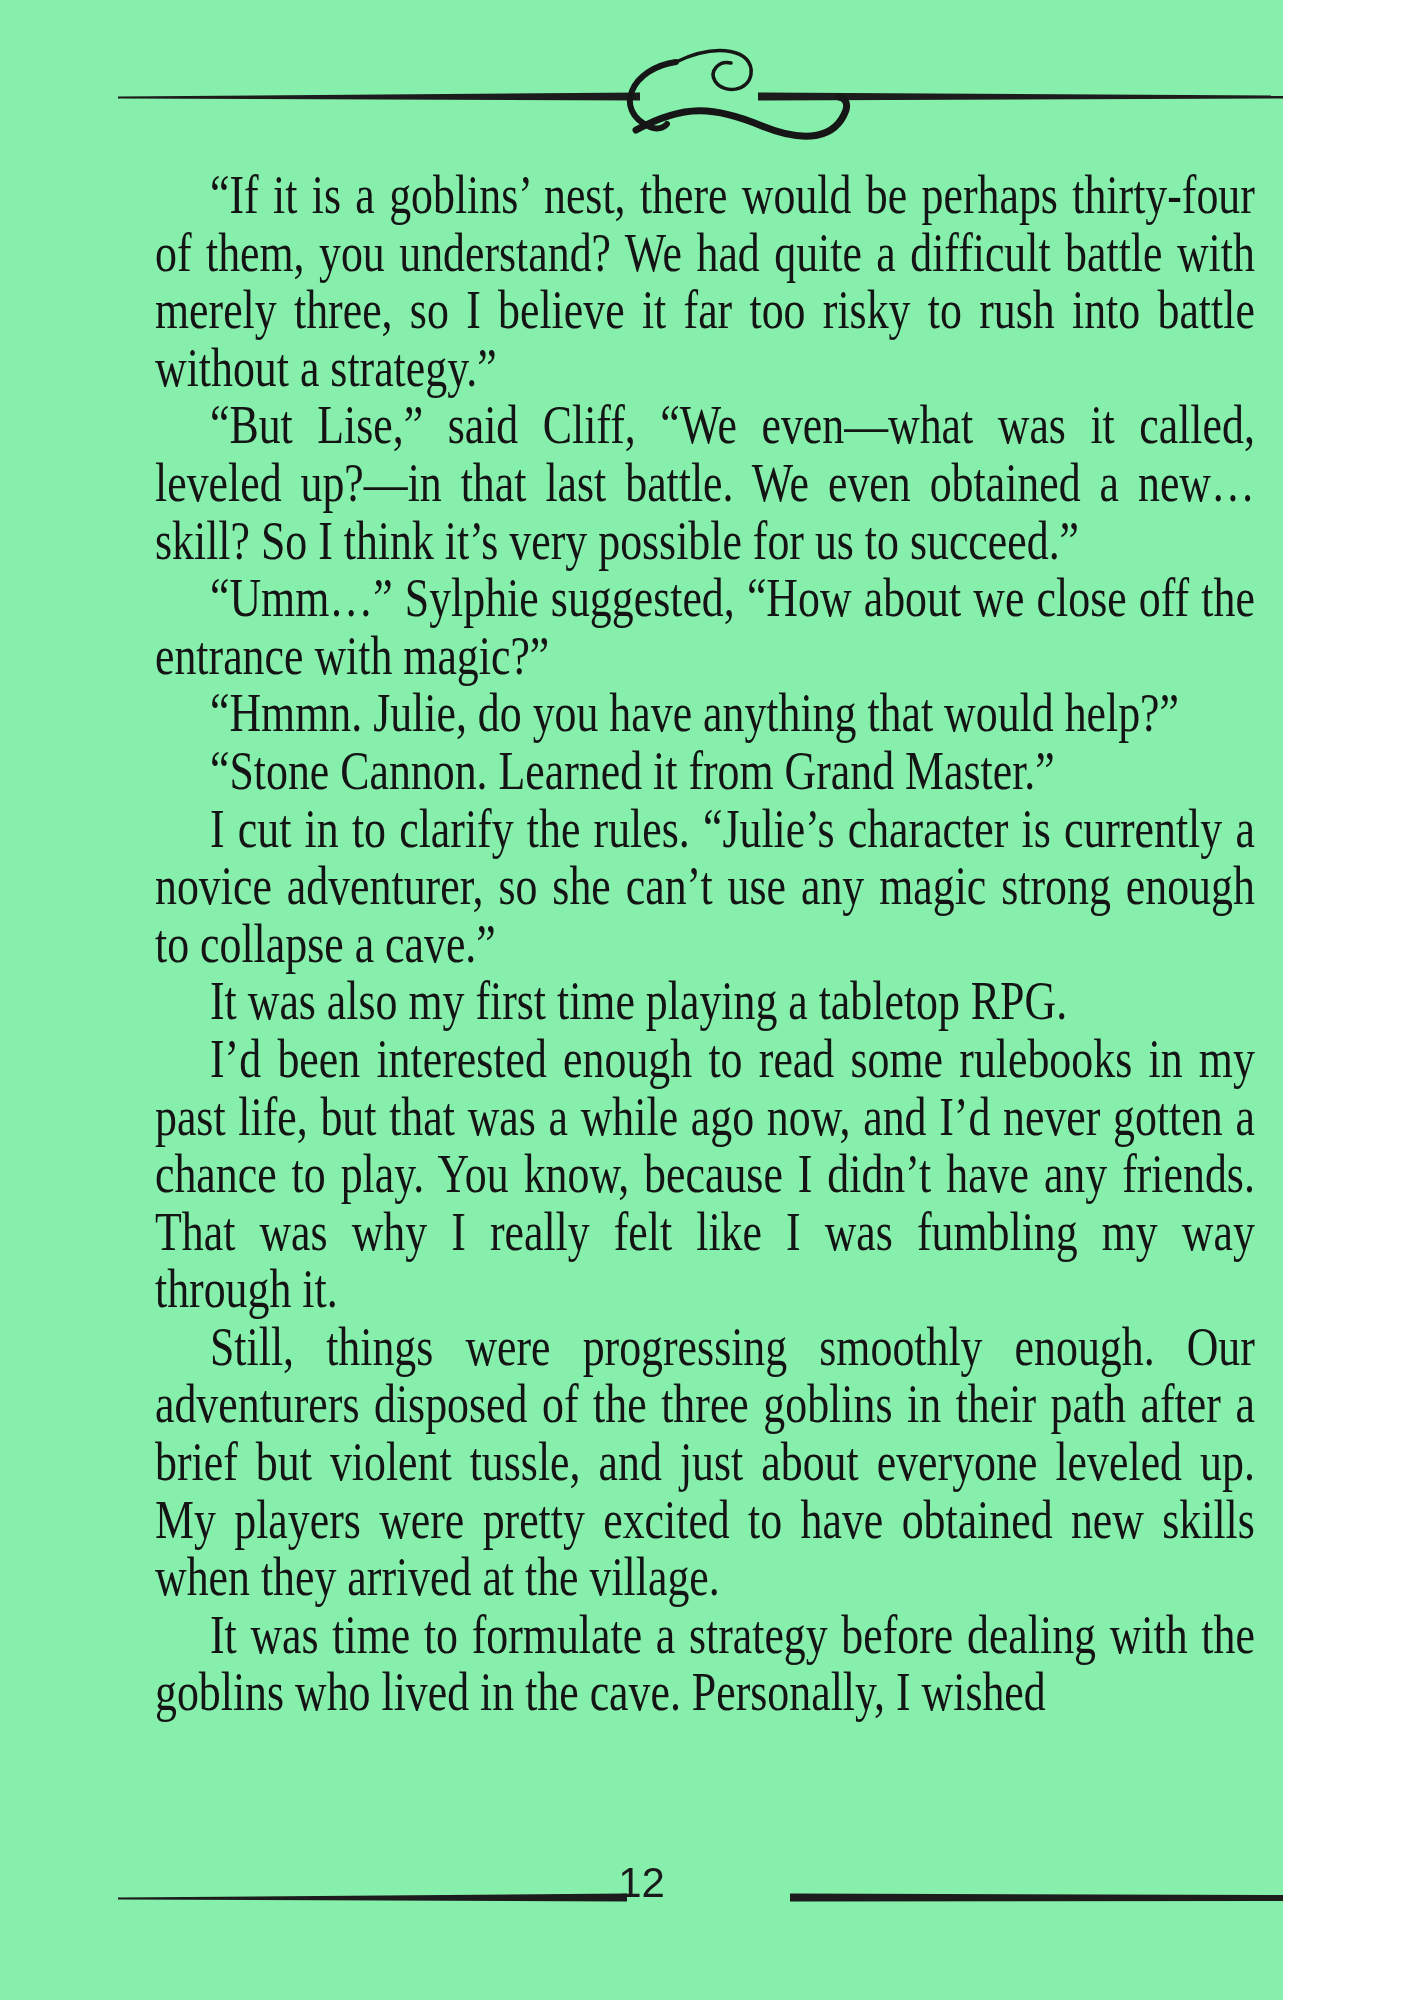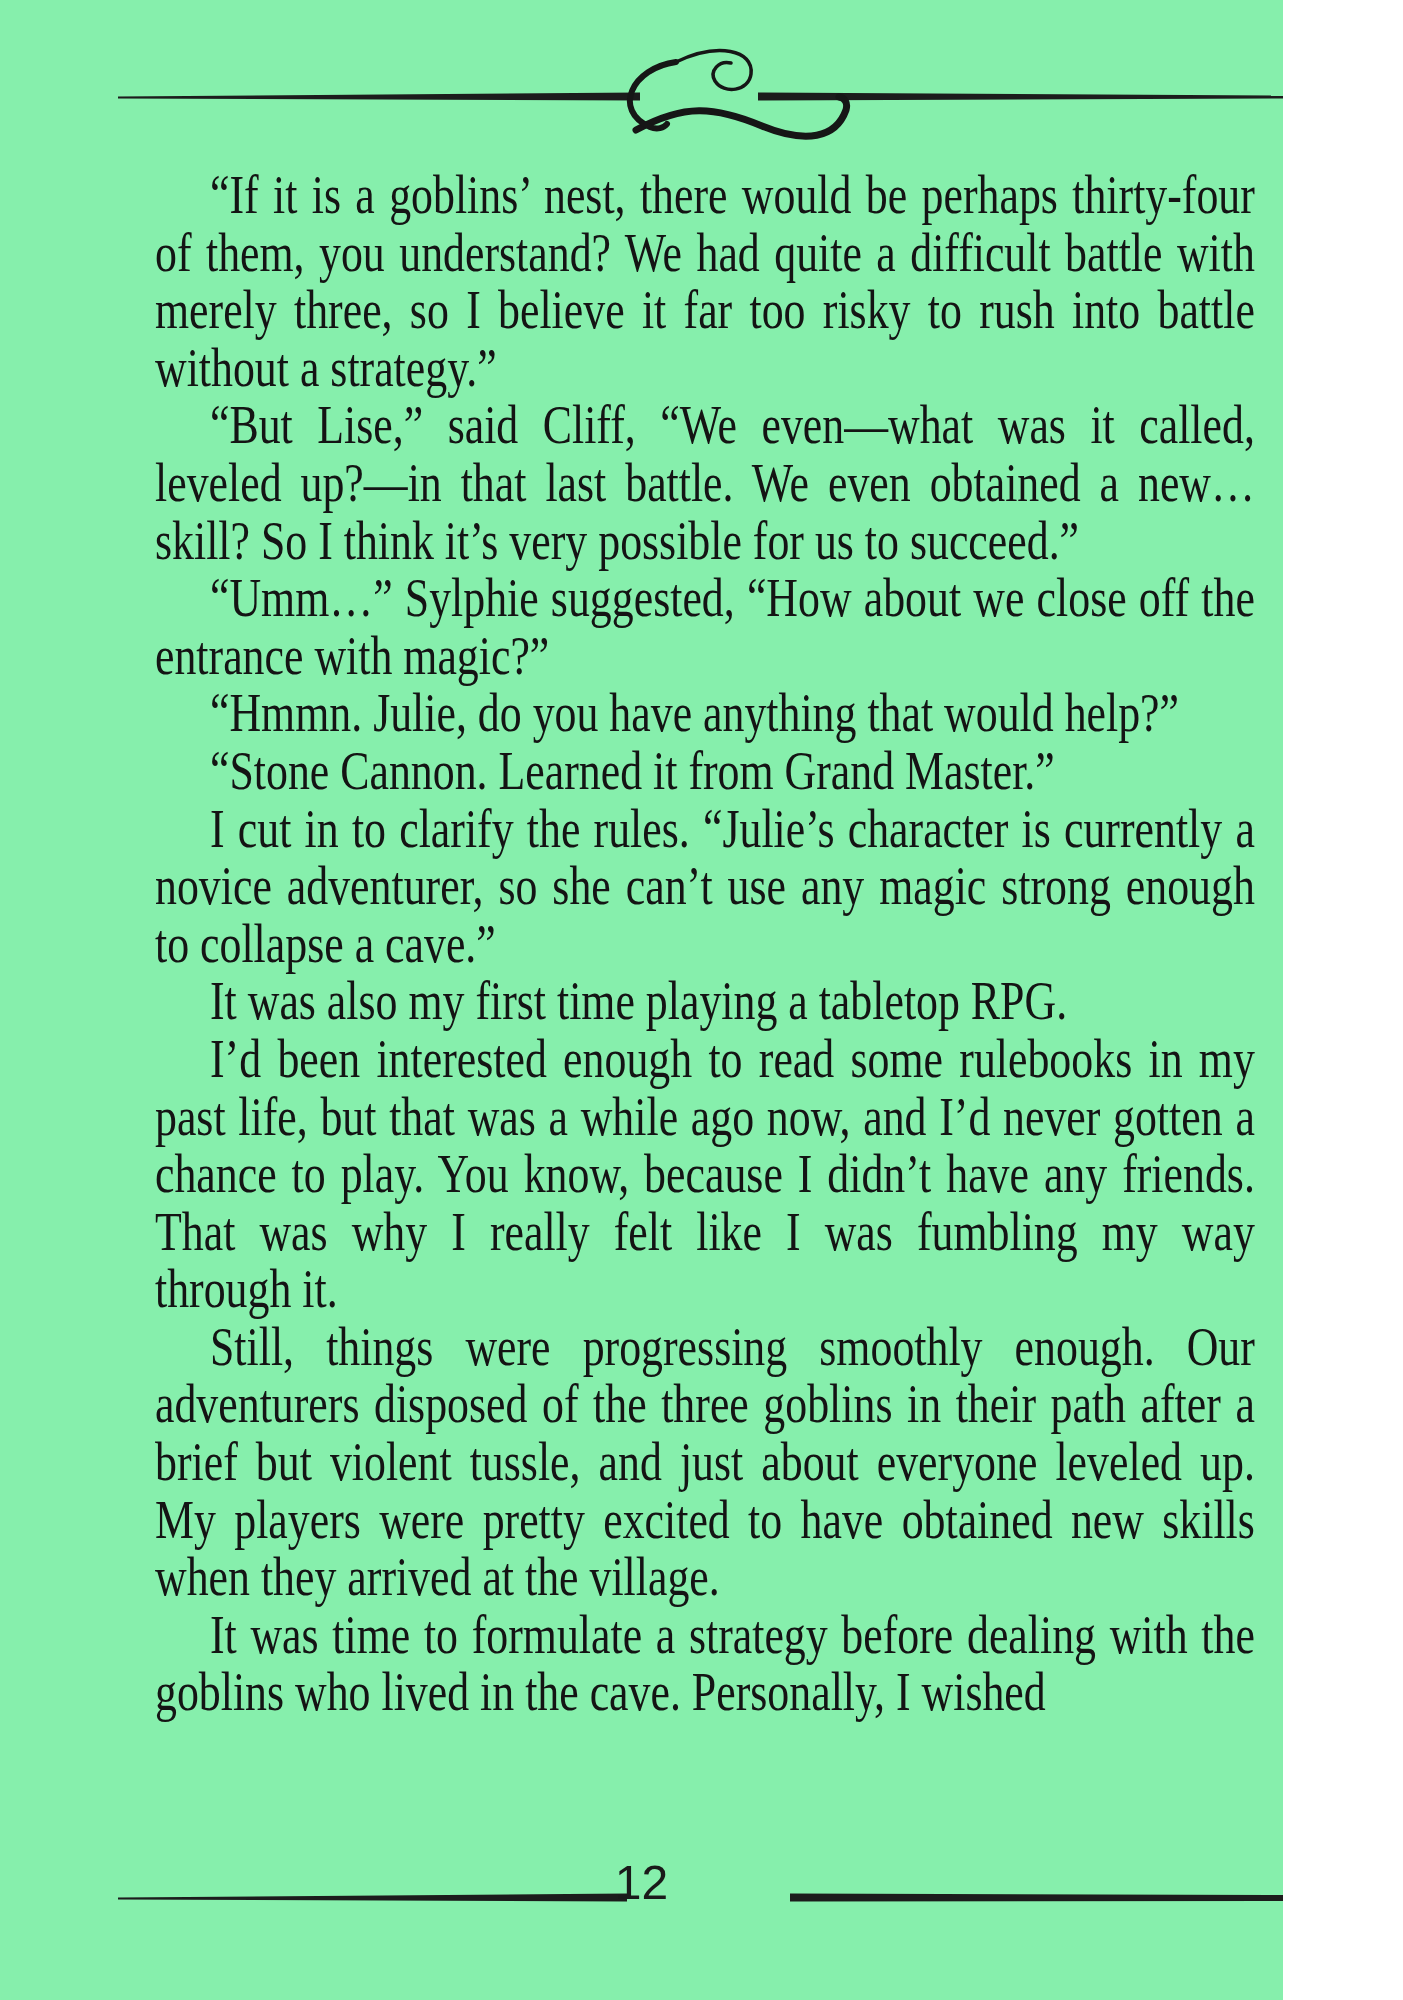--- a/index.html
+++ b/index.html
@@ -50,21 +50,21 @@
     text-indent: 69px;
     hyphens: none;
   }
   .page-number {
     position: absolute;
     left: 0;
     right: 0;
     top: 1860px;
     text-align: center;
     font-family: "Liberation Sans", sans-serif;
-    font-size: 48px;
+    font-size: 42px;
     line-height: 46px;
     color: #1a1a1a;
   }
 </style>
 </head>
 <body>
 
 <div class="page">
 
   <svg class="ornament-svg" viewBox="0 0 1403 170" xmlns="http://www.w3.org/2000/svg" aria-hidden="true">

